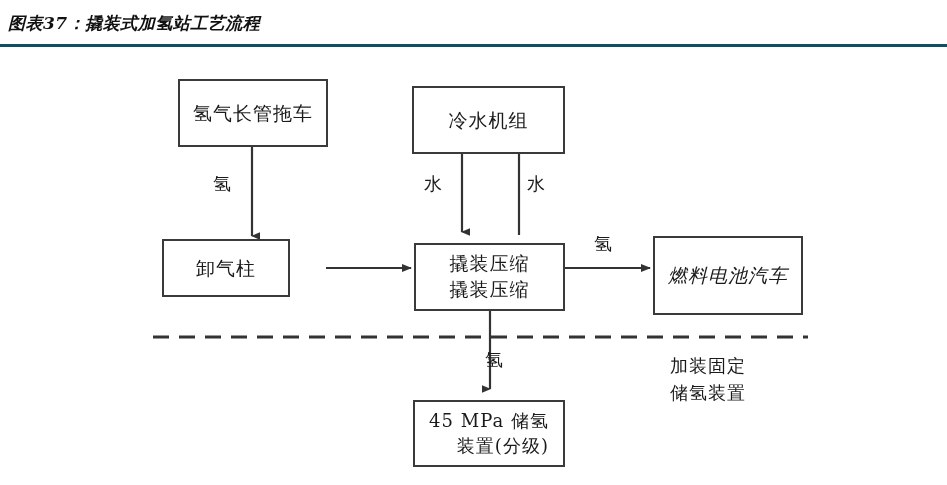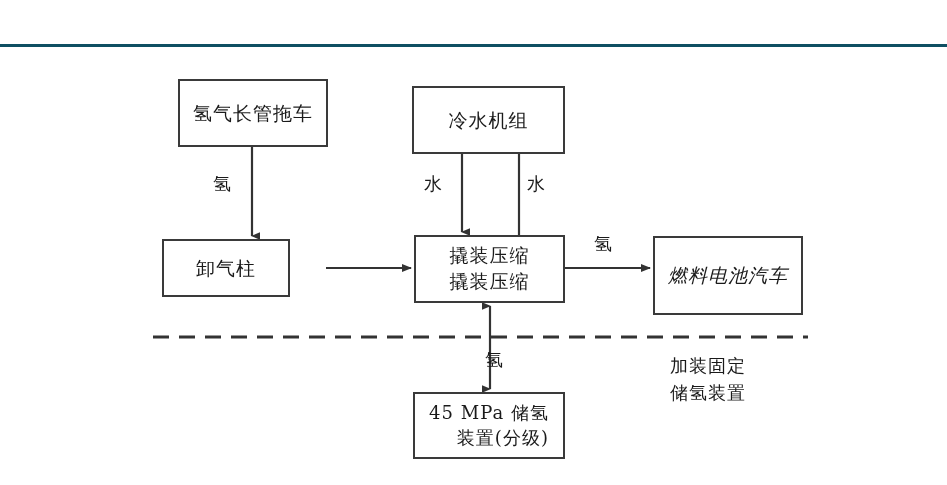--- a/index.html
+++ b/index.html
@@ -72,20 +72,21 @@
     line-height: 1.28;
     letter-spacing: 1px;
     z-index: 3;
   }
   .node .node-label {
     display: block;
     padding: 0 4px;
   }
   .node.two-line {
     line-height: 1.35;
+    margin-top: 8px;
   }
 
   #node-tube-trailer   { left: 178px; top: 79px;  width: 150px; height: 68px; }
   #node-chiller        { left: 412px; top: 86px;  width: 153px; height: 68px; }
   #node-unload-column  { left: 162px; top: 239px; width: 128px; height: 58px; }
   #node-skid-unit      { left: 414px; top: 235px; width: 151px; height: 68px; }
   #node-fuel-cell-car  { left: 653px; top: 236px; width: 150px; height: 79px; font-style: italic; }
   #node-storage-45mpa  { left: 413px; top: 392px; width: 152px; height: 67px; }
 
   #node-storage-45mpa .node-label {
@@ -121,20 +122,21 @@
     text-align: right;
     white-space: nowrap;
     z-index: 4;
   }
 </style>
 </head>
 <body>
 
 <div id="page">
 
+  <div id="header-title">图表37：撬装式加氢站工艺流程</div>
   <div id="header-rule"></div>
 
   <div id="diagram">
 
     <svg id="diagram-svg" viewBox="0 0 947 485" xmlns="http://www.w3.org/2000/svg">
       <defs>
         <marker id="arrowhead-down" markerWidth="9" markerHeight="9" refX="4.5" refY="8" orient="auto" markerUnits="userSpaceOnUse">
           <path d="M 4.5 9 L 0.8 0 L 8.2 0 Z" fill="#333333"></path>
         </marker>
         <marker id="arrowhead-up" markerWidth="9" markerHeight="9" refX="4.5" refY="8" orient="auto" markerUnits="userSpaceOnUse">

